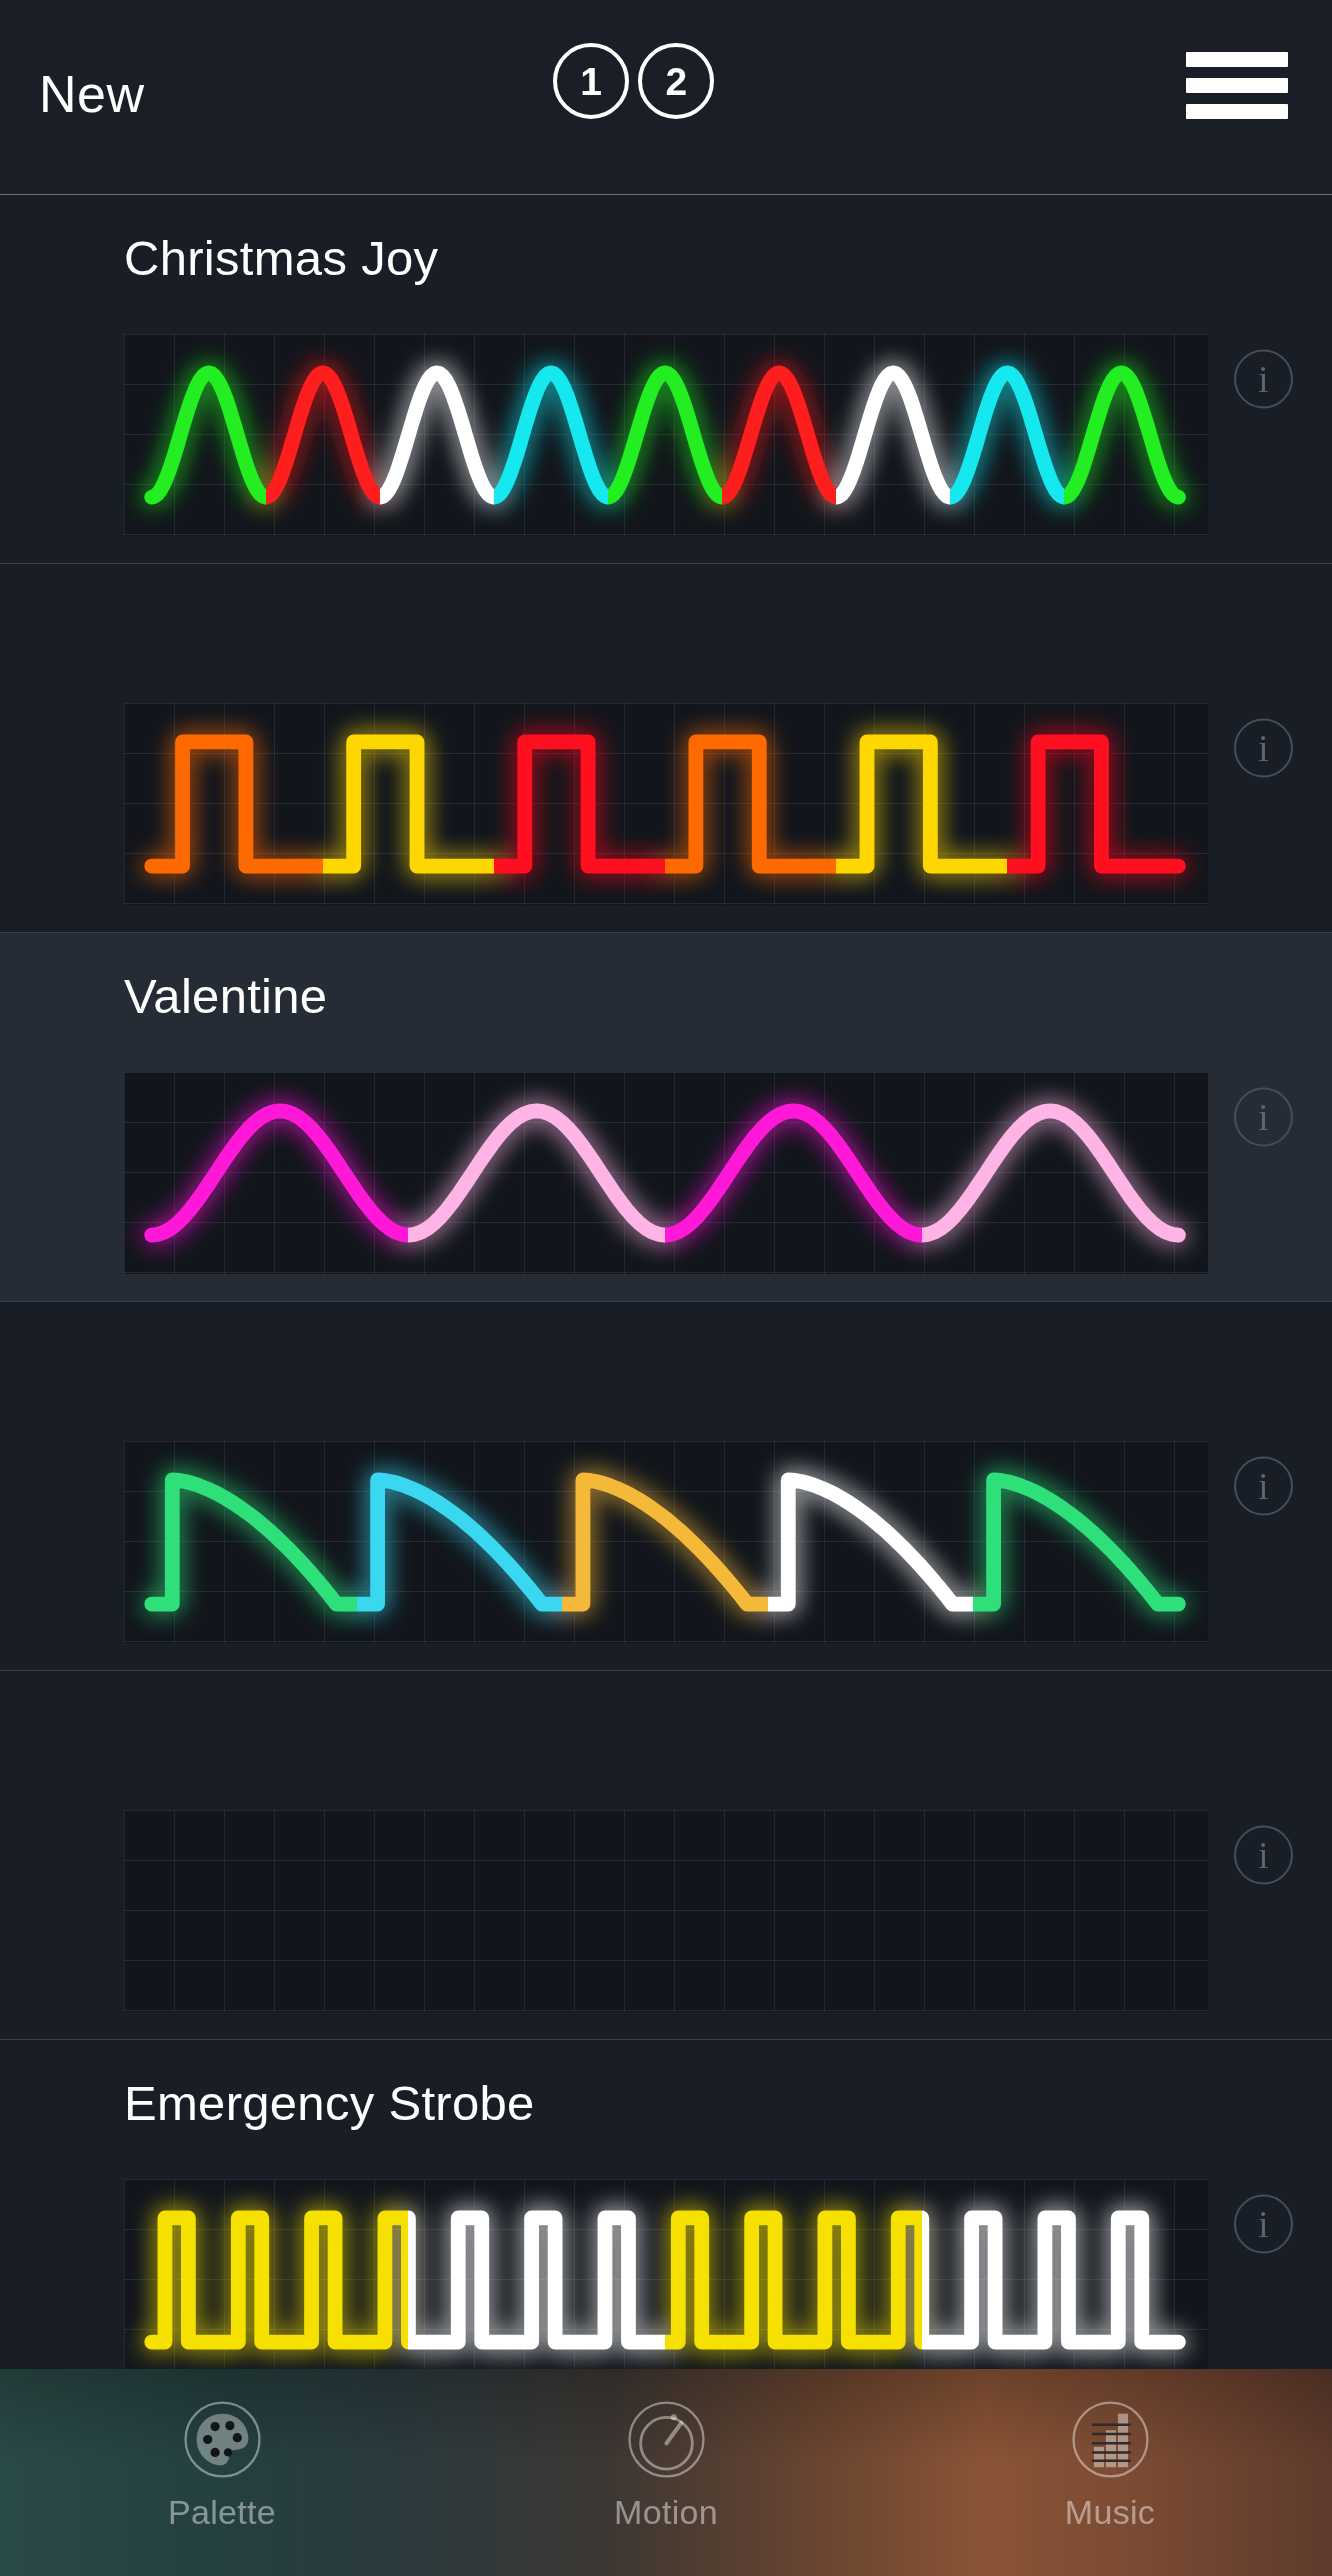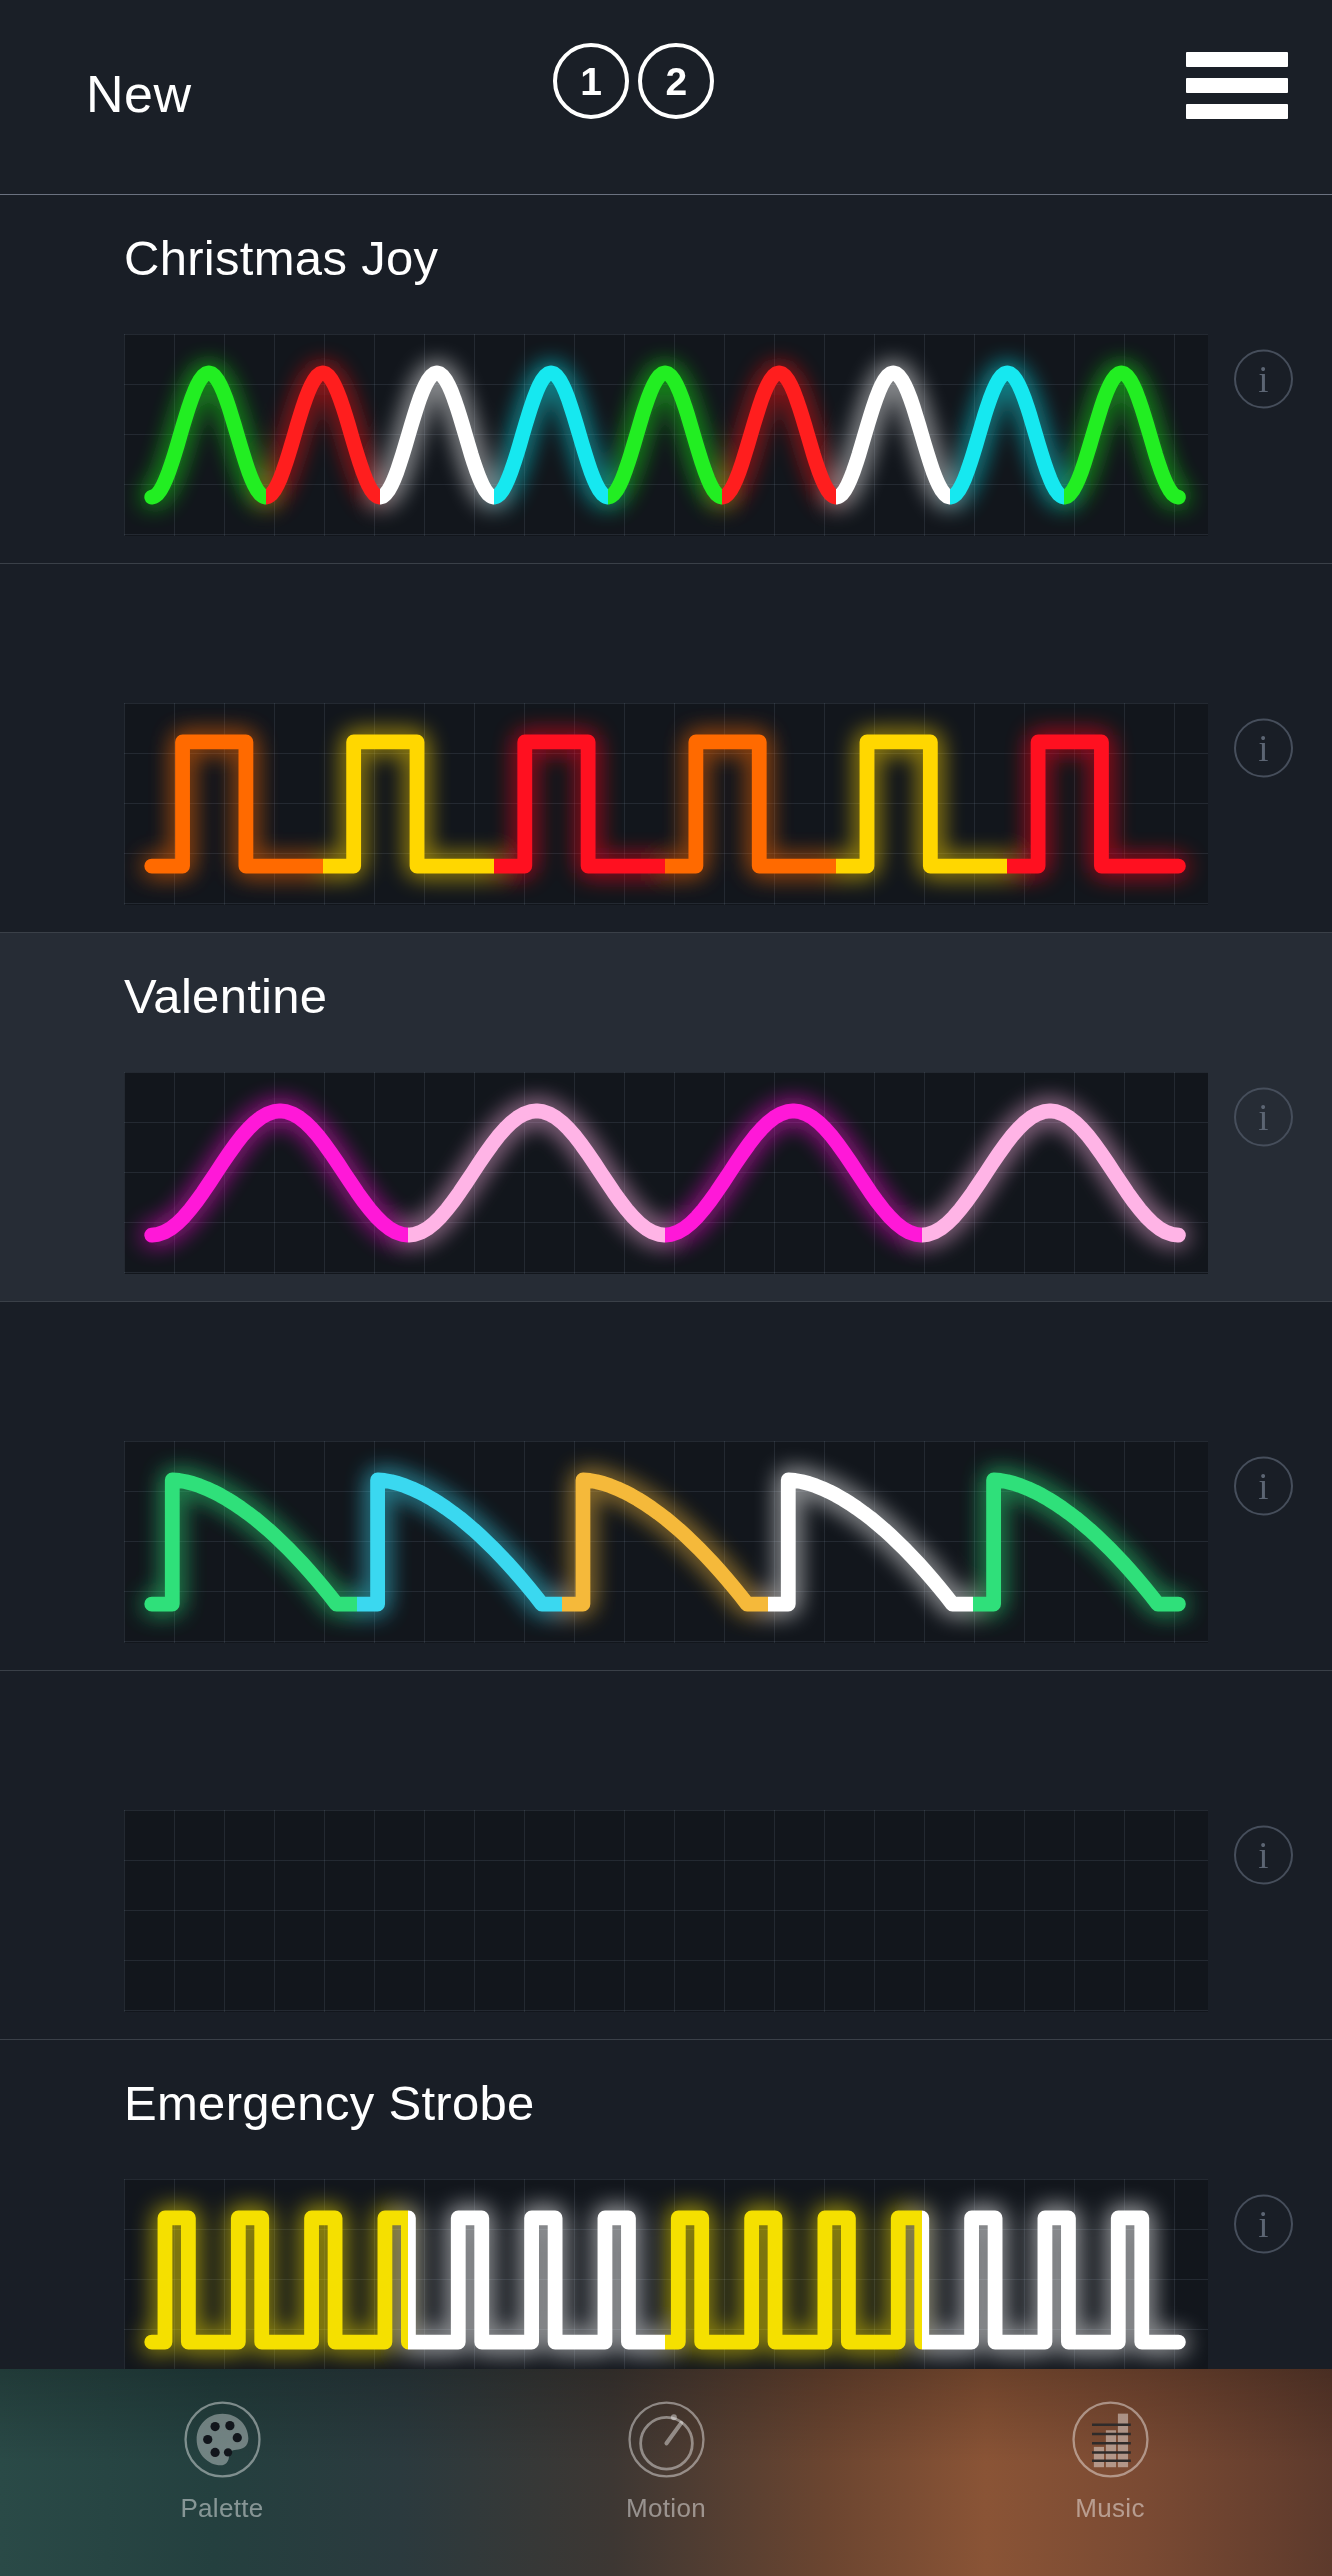--- a/index.html
+++ b/index.html
@@ -13,21 +13,21 @@
   
   #header {
     position:absolute; left:0; top:0; width:1332px; height:195px;
     background:#1a1f27;
     display:flex; align-items:center;
     border-bottom:1.9px solid #6b7280;
   }
   #new-label {
     position:absolute; left:39px; top:68px;
     font-size:52px; font-weight:300; letter-spacing:0.5px;
-    color:#ffffff; line-height:1;margin-left:47px;
+    color:#ffffff; line-height:1;
   }
   #scene-group {
     position:absolute; left:553px; top:43px;
     display:flex; gap:9.3px;
   }
   .scene-btn {
     width:76px; height:76px; border-radius:50%;
     border:4.6px solid #ffffff; background:transparent;
     color:#fff; font-size:39px; font-weight:700;
     display:flex; align-items:center; justify-content:center;
@@ -102,21 +102,21 @@
   .tab {
     flex:1; height:207px; position:relative;
     display:flex; flex-direction:column; align-items:center;
     padding-top:28px; cursor:pointer;
   }
   .tab .tab-icon {
     width:85px; height:85px; position:relative;
     display:flex; align-items:center; justify-content:center;
   }
   .tab .tab-label {
-    margin-top:13px; font-size:26px; font-weight:300;
+    margin-top:13px; font-size:34px; font-weight:300;
     color:rgba(255,255,255,0.45); line-height:1; letter-spacing:0.3px;
   }
   .tab.active .tab-label { color:#ffffff; }
 </style>
 </head>
 <body>
 
 <div id="header">
   <div id="new-label">New</div>
 

